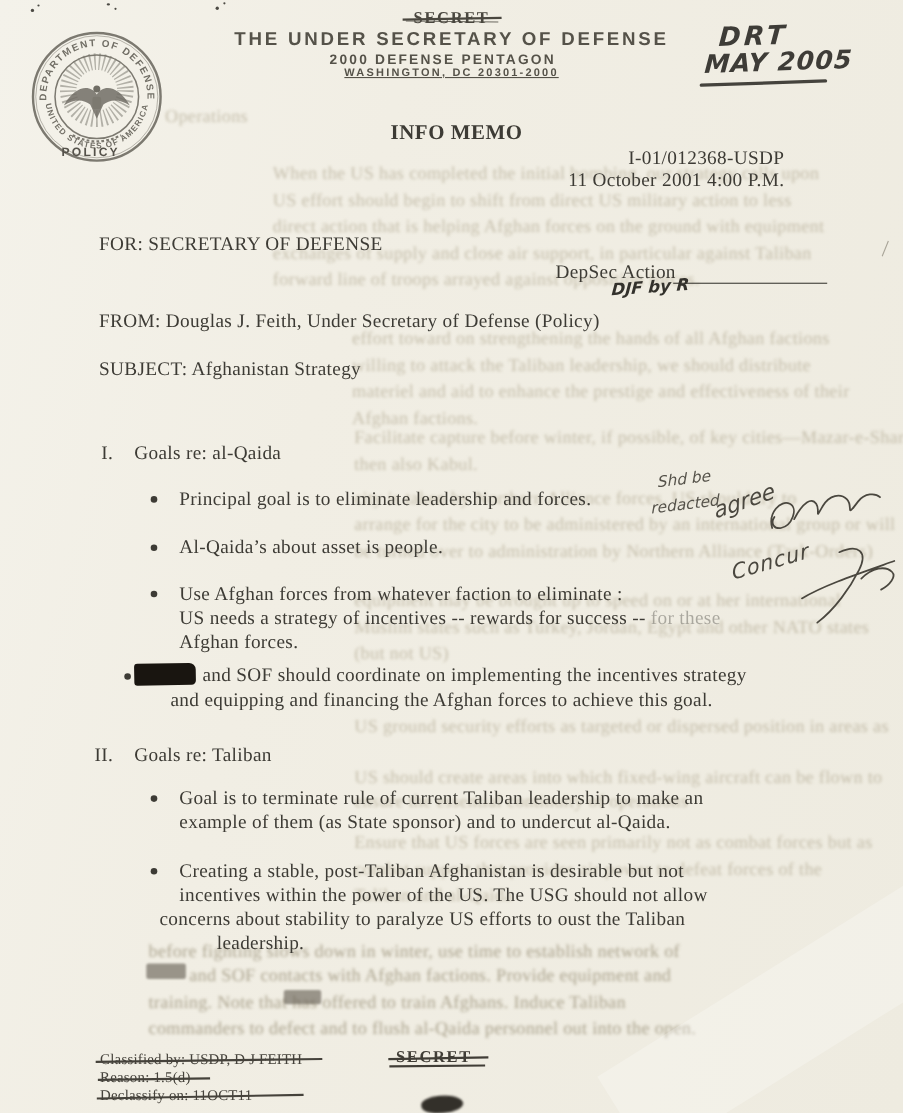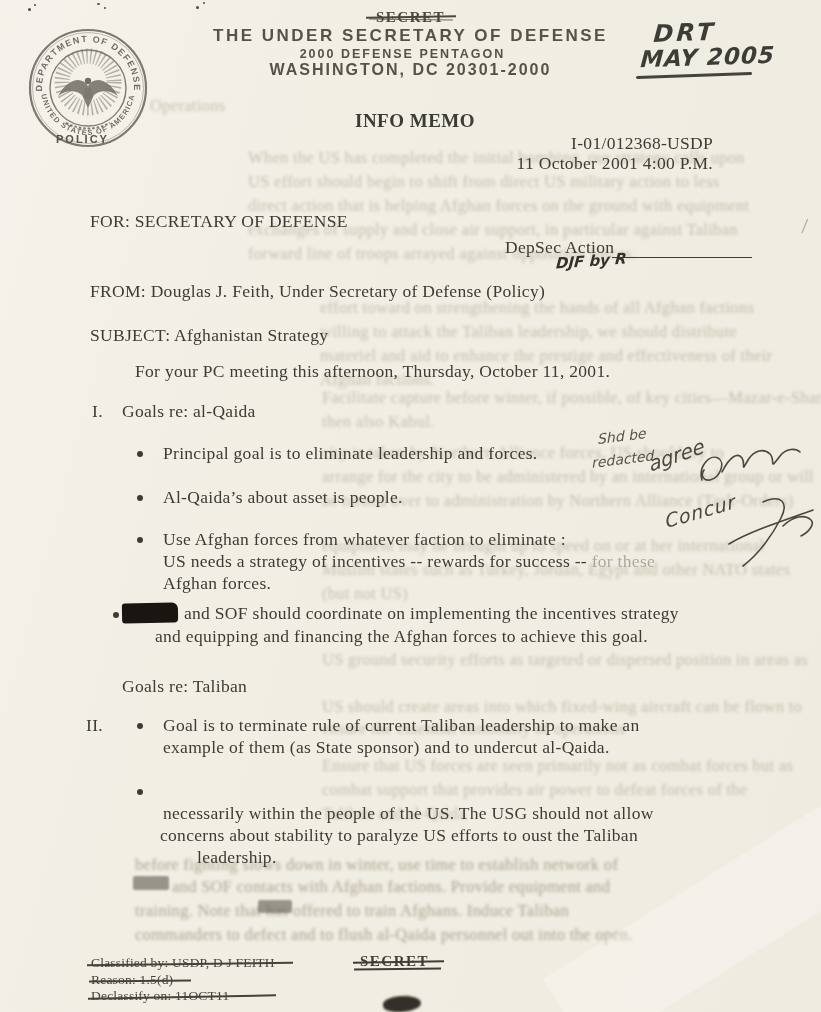--- a/index.html
+++ b/index.html
@@ -15,21 +15,21 @@
   .lh-sans{font-family:"Liberation Sans",sans-serif;color:#555249;font-weight:bold;}
   #secret-top{left:0;right:0;top:9px;text-align:center;font-weight:bold;font-size:15px;
     letter-spacing:1.5px;color:#4a473f;}
   #secret-top .strike2{position:relative;display:inline-block;}
   .strike2::before{content:"";position:absolute;left:-14%;right:-16%;top:44%;height:1.8px;
     background:#4a473f;transform:rotate(-1deg);}
   .strike2::after{content:"";position:absolute;left:-10%;right:-12%;top:58%;height:1.4px;
     background:#4a473f;transform:rotate(.6deg);opacity:.8;}
   #lh1{left:0;right:0;top:26px;text-align:center;font-size:17px;letter-spacing:2.5px;}
   #lh2{left:0;right:16px;top:47px;text-align:center;font-size:12.5px;letter-spacing:2px;}
-  #lh3{left:0;right:0;top:61px;text-align:center;font-size:16px;letter-spacing:2px;}
+  #lh3{left:0;right:0;top:61px;text-align:center;font-size:10px;letter-spacing:2px;text-decoration:underline;}
   
   .hand{font-family:"DejaVu Sans",sans-serif;font-style:italic;color:#45423c;}
   #stamp{left:640px;top:18px;transform:rotate(-2deg);font-weight:bold;color:#3e3c37;}
   #stamp .l1{font-size:24px;letter-spacing:3px;margin-left:14px;transform:skewX(-6deg);}
   #stamp .l2{font-size:23px;letter-spacing:1px;transform:skewX(-6deg);margin-top:-2px;}
   #stamp-underline{left:636px;top:74px;width:116px;height:3px;background:#45433d;
     border-radius:2px;transform:rotate(-2deg);}
   #depsec-note{left:556px;top:252px;font-size:15px;font-weight:bold;transform:rotate(-4deg) skewX(-8deg);color:#33312c;}
   #note-shdbe{left:598px;top:428px;font-size:14px;transform:rotate(-7deg) skewX(-6deg);color:#55524a;}
   #note-redacted{left:592px;top:451px;font-size:14px;transform:rotate(-7deg) skewX(-6deg);color:#55524a;}
@@ -161,50 +161,50 @@
   <div class="abs" id="info-memo">INFO MEMO</div>
   <div class="abs body-line" id="ref-no">I-01/012368-USDP</div>
   <div class="abs body-line" id="ref-date">11 October 2001 4:00 P.M.</div>
 
   <div class="abs body-line" style="left:90px;top:211px;">FOR:  SECRETARY OF DEFENSE</div>
   <div class="abs body-line" id="depsec-line">DepSec Action</div>
   <div class="abs" id="depsec-underline"></div>
   <div class="abs hand" id="depsec-note">DJF by R</div>
   <div class="abs body-line" style="left:90px;top:281px;">FROM:  Douglas J. Feith, Under Secretary of Defense (Policy)</div>
   <div class="abs body-line" style="left:90px;top:325px;">SUBJECT:  Afghanistan Strategy</div>
-  <div class="abs body-line" style="left:135px;top:361px;">For your PC meeting this afternoon, Thursday, October 11, 2001.</div>
 
   <div class="abs body-line" style="left:92px;top:401px;">I.</div>
   <div class="abs body-line" style="left:122px;top:401px;">Goals re: al-Qaida</div>
 
   <div class="bullet-dot" style="left:137px;top:451px;"></div>
   <div class="abs body-line" style="left:163px;top:443px;">Principal goal is to eliminate leadership and forces.</div>
 
   <div class="bullet-dot" style="left:137px;top:495px;"></div>
   <div class="abs body-line" style="left:163px;top:487px;">Al-Qaida’s about asset is people.</div>
 
   <div class="bullet-dot" style="left:137px;top:537px;"></div>
   <div class="abs body-line" style="left:163px;top:529px;">Use Afghan forces from whatever faction to eliminate :</div>
   <div class="abs body-line" style="left:163px;top:551px;"><span>US needs a strategy of incentives -- rewards for success -- </span><span class="faint">for these</span></div>
   <div class="abs body-line" style="left:163px;top:573px;">Afghan forces.</div>
 
   <div class="bullet-dot" style="left:113px;top:612px;"></div>
   <div class="abs body-line" style="left:122px;top:603px;"><span class="redaction"></span><span>and SOF should coordinate on implementing the incentives strategy</span></div>
   <div class="abs body-line" style="left:155px;top:626px;">and equipping and financing the Afghan forces to achieve this goal.</div>
 
-  <div class="abs body-line" style="left:86px;top:715px;">II.</div>
+  <div class="abs body-line" style="left:86px;top:676px;">II.</div>
   <div class="abs body-line" style="left:122px;top:676px;">Goals re: Taliban</div>
 
   <div class="bullet-dot" style="left:137px;top:723px;"></div>
   <div class="abs body-line" style="left:163px;top:715px;text-align:right;">Goal is to terminate rule of current Taliban leadership to make an</div>
   <div class="abs body-line" style="left:163px;top:737px;text-align:center;">example of them (as State sponsor) and to undercut al-Qaida.</div>
 
   <div class="bullet-dot" style="left:137px;top:789px;"></div>
-  <div class="abs body-line" style="left:163px;top:803px;">necessarily within the people of the US.  The USG should not allow</div>
-  <div class="abs body-line" style="left:160px;top:825px;font-family:Liberation Serif, serif;">concerns about stability to paralyze US efforts to oust the Taliban</div>
+  <div class="abs body-line" style="left:163px;top:781px;">Creating a stable, post-Taliban Afghanistan is desirable but not</div>
+  <div class="abs body-line" style="left:163px;top:803px;">incentives within the power of the US.  The USG should not allow</div>
+  <div class="abs body-line" style="left:145px;top:825px;font-family:Liberation Serif, serif;">concerns about stability to paralyze US efforts to oust the Taliban</div>
   <div class="abs body-line" style="left:163px;top:847px;margin-left:34px;">leadership.</div>
 
   <div class="abs hand" id="note-shdbe">Shd be</div>
   <div class="abs hand" id="note-redacted">redacted</div>
   <div class="abs hand" id="note-agree">agree</div>
   <svg class="abs" style="left:694px;top:442px;" width="110" height="55" viewBox="0 0 110 55">
     <path class="scrawl" d="M8,38 C4,24 16,12 24,16 C32,20 26,36 16,38 C10,39 6,34 10,28 M28,30 C36,14 44,10 48,16 C52,22 46,32 54,18 C60,8 70,6 76,12 C82,18 74,30 86,14 C92,6 102,6 106,10"></path>
   </svg>
   <div class="abs hand" id="note-concur">Concur</div>
   <svg class="abs" style="left:723px;top:492px;" width="95" height="78" viewBox="0 0 95 78">

